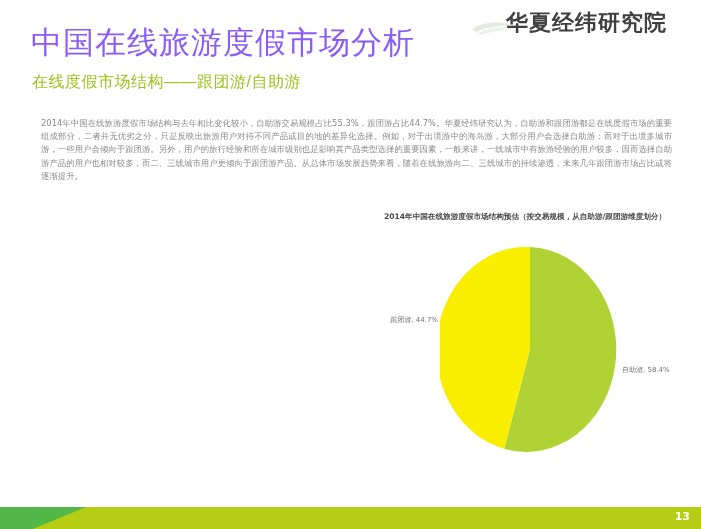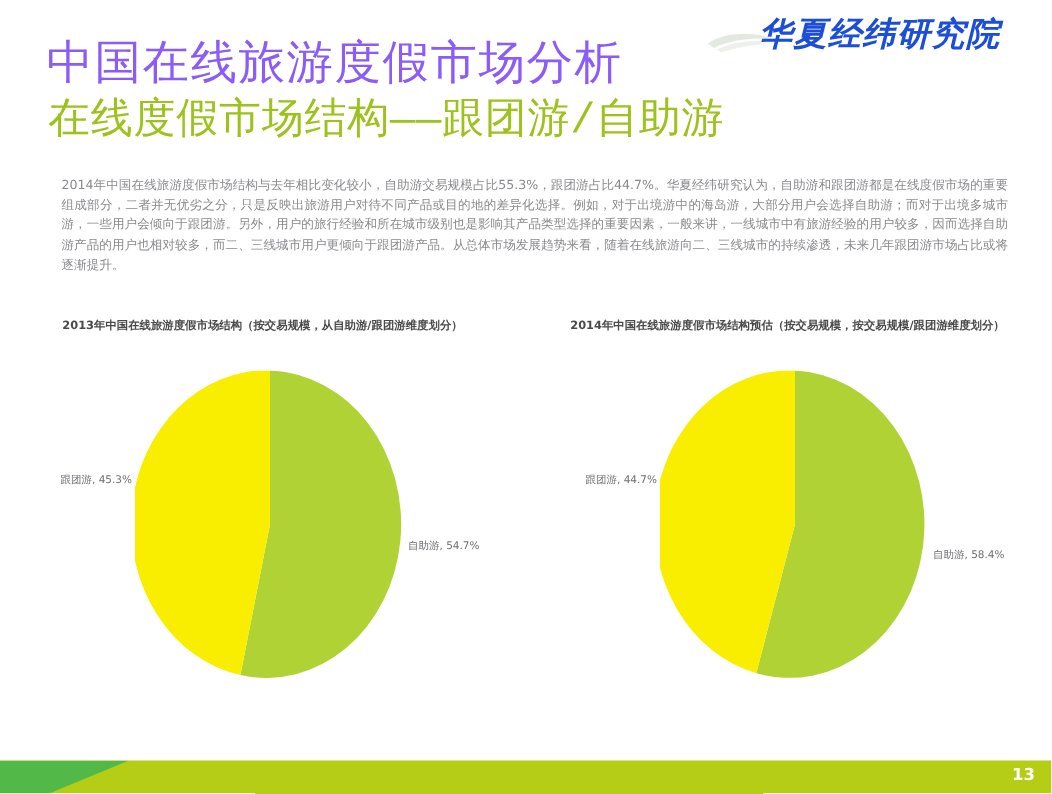--- a/index.html
+++ b/index.html
@@ -33,49 +33,48 @@
     height: 16px;
     opacity: .55;
   }
   #logo-text {
     position: absolute;
     left: 36px;
     top: 2px;
     font-size: 22px;
     font-weight: bold;
     letter-spacing: 1px;
-    color: #1d4ed8;
+    color: #404040;
     font-family: "DejaVu Sans", "Liberation Sans", sans-serif;
     text-shadow: 0 1px 0 rgba(255,255,255,.6);
     white-space: nowrap;
-    font-style: italic;
   }
 
   
   #main-title {
     position: absolute;
     left: 31px;
     top: 24px;
     font-size: 31px;
     line-height: 36px;
     color: #8b5cf6;
     letter-spacing: 1px;
     white-space: nowrap;
     font-family: "DejaVu Sans", "Liberation Sans", sans-serif;
   }
   #sub-title {
     position: absolute;
     left: 32px;
     top: 69px;
-    font-size: 28px;
+    font-size: 16px;
     line-height: 26px;
     color: #9cc21b;
     letter-spacing: .5px;
     white-space: nowrap;
-    font-family: Liberation Mono, monospace;
+    font-family: Liberation Sans, sans-serif;
   }
 
   
   #body-text {
     position: absolute;
     left: 29px;
     top: 105px;
     width: 655px;
     font-size: 8.4px;
     line-height: 13.2px;
@@ -185,36 +184,23 @@
 
   <div id="main-title">中国在线旅游度假市场分析</div>
   <div id="sub-title">在线度假市场结构——跟团游/自助游</div>
 
   <div id="body-text">
     <p>2014年中国在线旅游度假市场结构与去年相比变化较小，自助游交易规模占比55.3%，跟团游占比44.7%。华夏经纬研究认为，自助游和跟团游都是在线度假市场的重要组成部分，二者并无优劣之分，只是反映出旅游用户对待不同产品或目的地的差异化选择。例如，对于出境游中的海岛游，大部分用户会选择自助游；而对于出境多城市游，一些用户会倾向于跟团游。另外，用户的旅行经验和所在城市级别也是影响其产品类型选择的重要因素，一般来讲，一线城市中有旅游经验的用户较多，因而选择自助游产品的用户也相对较多，而二、三线城市用户更倾向于跟团游产品。从总体市场发展趋势来看，随着在线旅游向二、三线城市的持续渗透，未来几年跟团游市场占比或将逐渐提升。</p>
   </div>
 
   <div id="charts">
 
-    <div class="chart-block" id="chart-left">
-      <div class="chart-title">2013年中国在线旅游度假市场结构（按交易规模，从自助游/跟团游维度划分）</div>
-      <div class="pie-wrap">
-        <svg class="pie-svg" viewBox="0 0 180 205">
-
-          <path d="M 90 102.5 L 90 0 A 90 102.5 0 1 1 70.28 203.08 Z" fill="#b0d235"></path>
-
-          <path d="M 90 102.5 L 70.28 203.08 A 90 102.5 0 0 1 90 0 Z" fill="#faee00"></path>
-        </svg>
-        <span class="slice-label label-left" id="l-label-tuan">跟团游, 45.3%</span>
-        <span class="slice-label label-right" id="l-label-zizhu">自助游, 54.7%</span>
-      </div>
-    </div>
 
     <div class="chart-block" id="chart-right">
-      <div class="chart-title">2014年中国在线旅游度假市场结构预估（按交易规模，按交易规模/跟团游维度划分）</div>
+      <div class="chart-title">2014年中国在线旅游度假市场结构预估（按交易规模，从自助游/跟团游维度划分）</div>
       <div class="pie-wrap">
         <svg class="pie-svg" viewBox="0 0 180 205">
 
           <path d="M 90 102.5 L 90 0 A 90 102.5 0 1 1 64.20 201.78 Z" fill="#b0d235"></path>
 
           <path d="M 90 102.5 L 64.20 201.78 A 90 102.5 0 0 1 90 0 Z" fill="#faee00"></path>
         </svg>
         <span class="slice-label label-left" id="r-label-tuan">跟团游, 44.7%</span>
         <span class="slice-label label-right" id="r-label-zizhu">自助游, 58.4%</span>
       </div>

